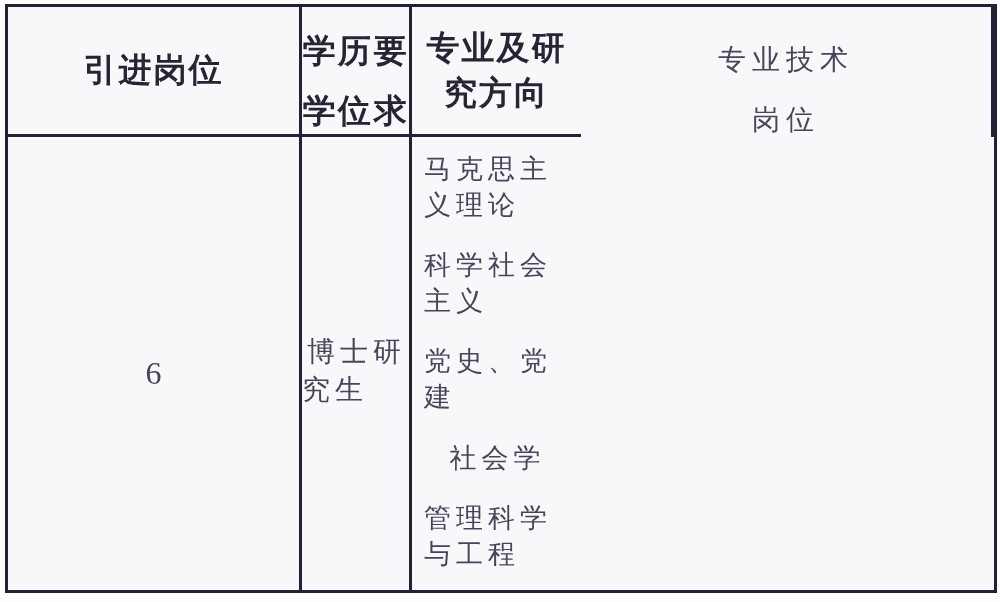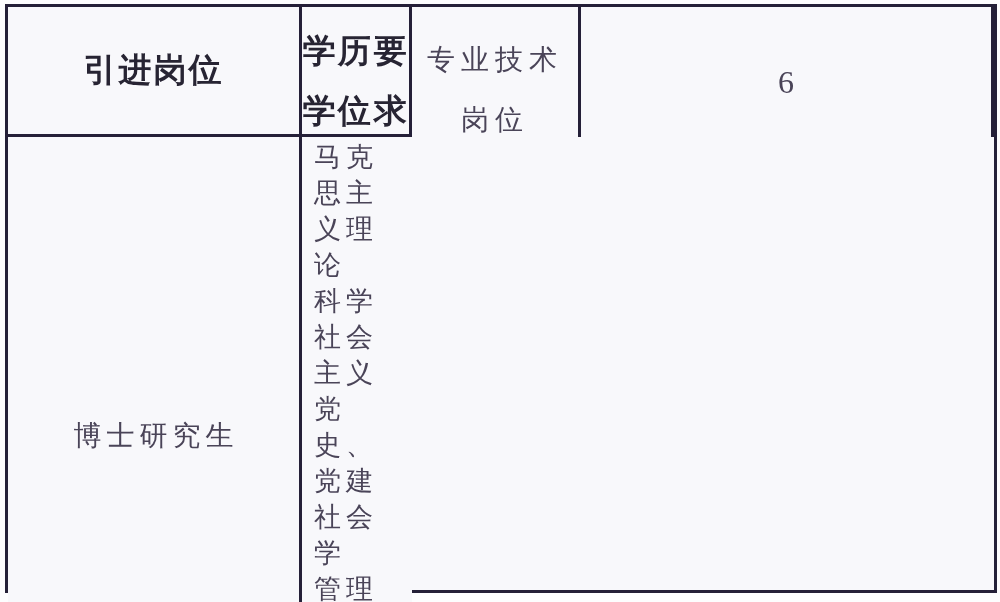--- a/index.html
+++ b/index.html
@@ -61,21 +61,21 @@
   .degree-cell{
     font-size:28px;
     letter-spacing:5px;
     padding-top:14px;
     text-indent:5px;
   }
   .majors-cell{
     display:flex;
     flex-direction:column;
     justify-content:space-around;
-    align-items:flex-start;
+    align-items:center;
     padding:2px 10px 6px 12px;
   }
   .major-item{
     font-family:"Liberation Serif","DejaVu Serif",serif;
     color:var(--body-text);
     font-size:27px;
     letter-spacing:5px;
     text-align:left;
   }
 </style>
@@ -84,20 +84,23 @@
 
 <div class="screen">
   <div class="table">
 
     <div class="cell v h header-cell">
       <span>引进岗位</span>
     </div>
     <div class="cell v h header-cell header-two-line">
       <span>学历学位</span>
       <span>要求</span>
+    </div>
+    <div class="cell h header-cell">
+      <span>专业及研究方向</span>
     </div>
 
     <div class="cell v serif position-cell">
       <span>专业技术</span>
       <span>岗位</span>
     </div>
     <div class="cell v serif count-cell">
       <span>6</span>
     </div>
     <div class="cell v serif degree-cell">

